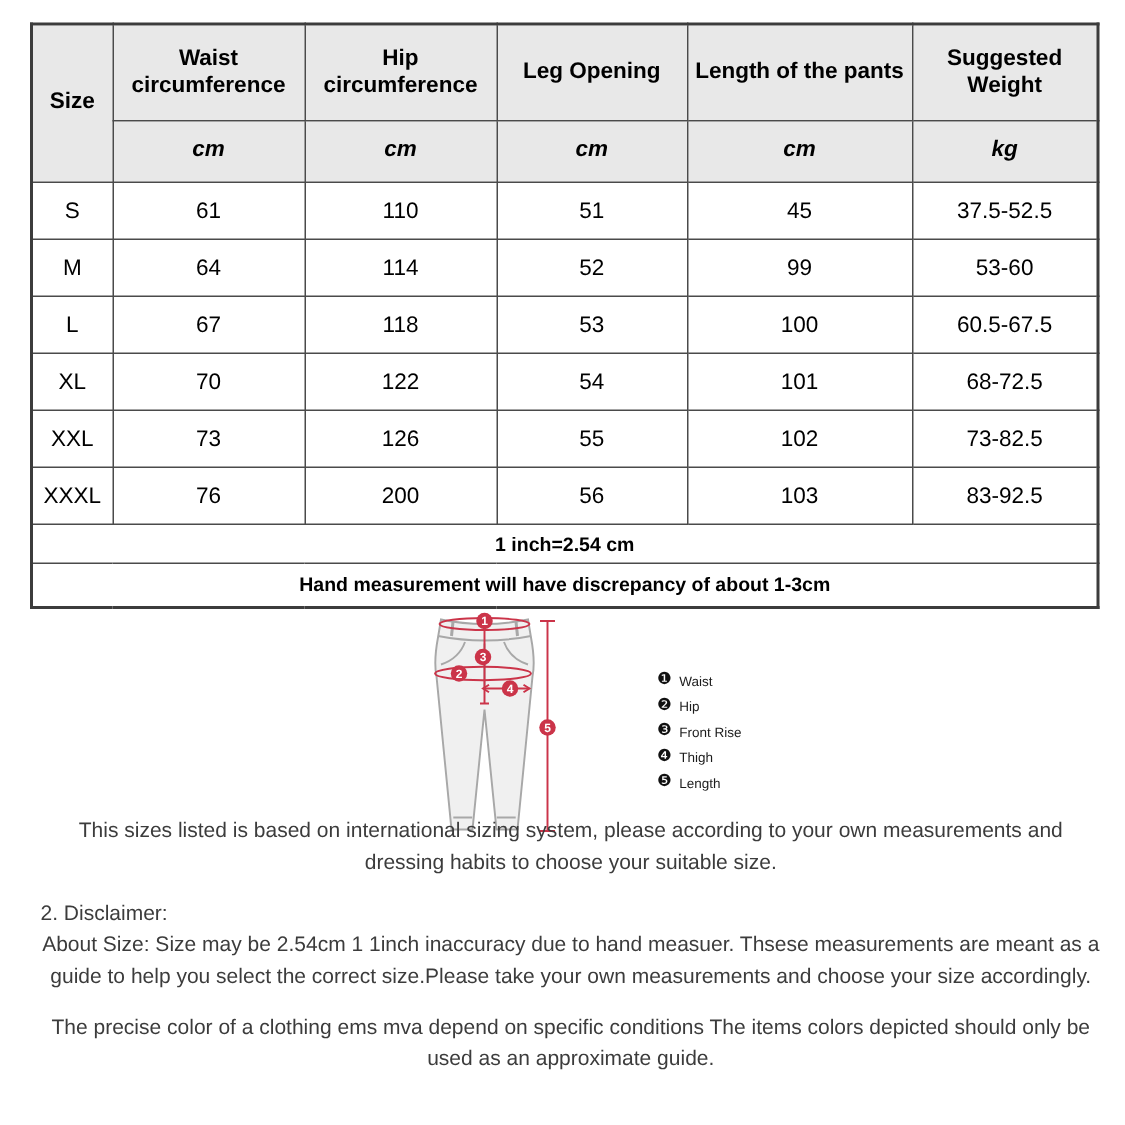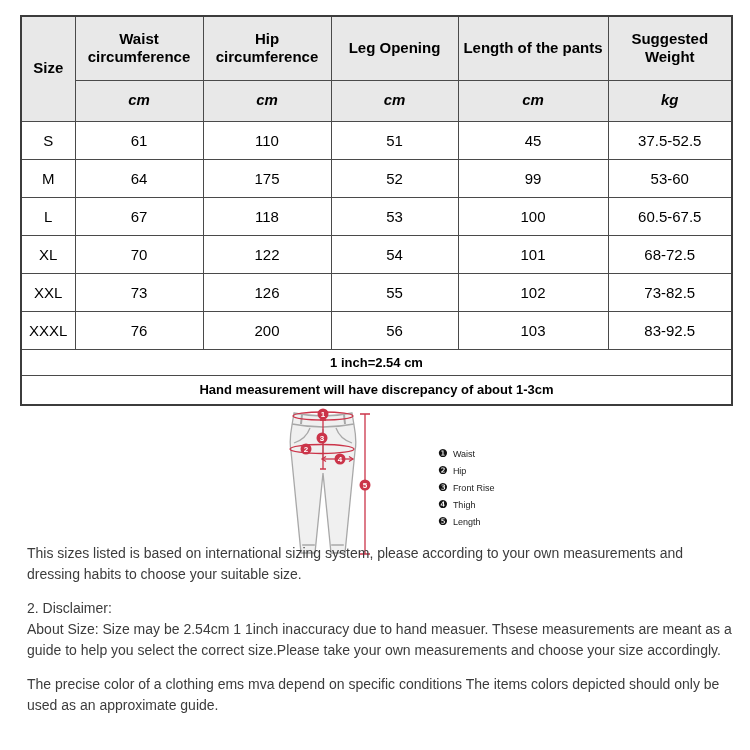--- a/index.html
+++ b/index.html
@@ -39,21 +39,21 @@
   }
   .legend-num{
     font-size:11px;margin-right:5px;color:#111;line-height:1;
   }
   
   .notes{
     position:absolute;left:27px;top:543px;width:707px;
     font-size:14px;color:#3c3c3c;line-height:21px;
   }
   .note-title{margin:0;}
-  .note-body{margin:0 0 13px 0;white-space:pre-wrap;}
+  .note-body{margin:0 0 13px 0;white-space:pre-wrap;text-align:center;}
 </style>
 </head>
 <body>
 
 <table class="size-table">
   <colgroup>
     <col style="width:54px">
       <col style="width:128px">
       <col style="width:128px">
     <col style="width:127px">
@@ -82,21 +82,21 @@
         <td>S</td>
         <td>61</td>
         <td>110</td>
         <td>51</td>
         <td>45</td>
         <td>37.5-52.5</td>
       </tr>
       <tr>
         <td>M</td>
         <td>64</td>
-        <td>175</td>
+        <td>114</td>
         <td>52</td>
         <td>99</td>
         <td>53-60</td>
       </tr>
       <tr>
         <td>L</td>
         <td>67</td>
         <td>118</td>
         <td>53</td>
         <td>100</td>

